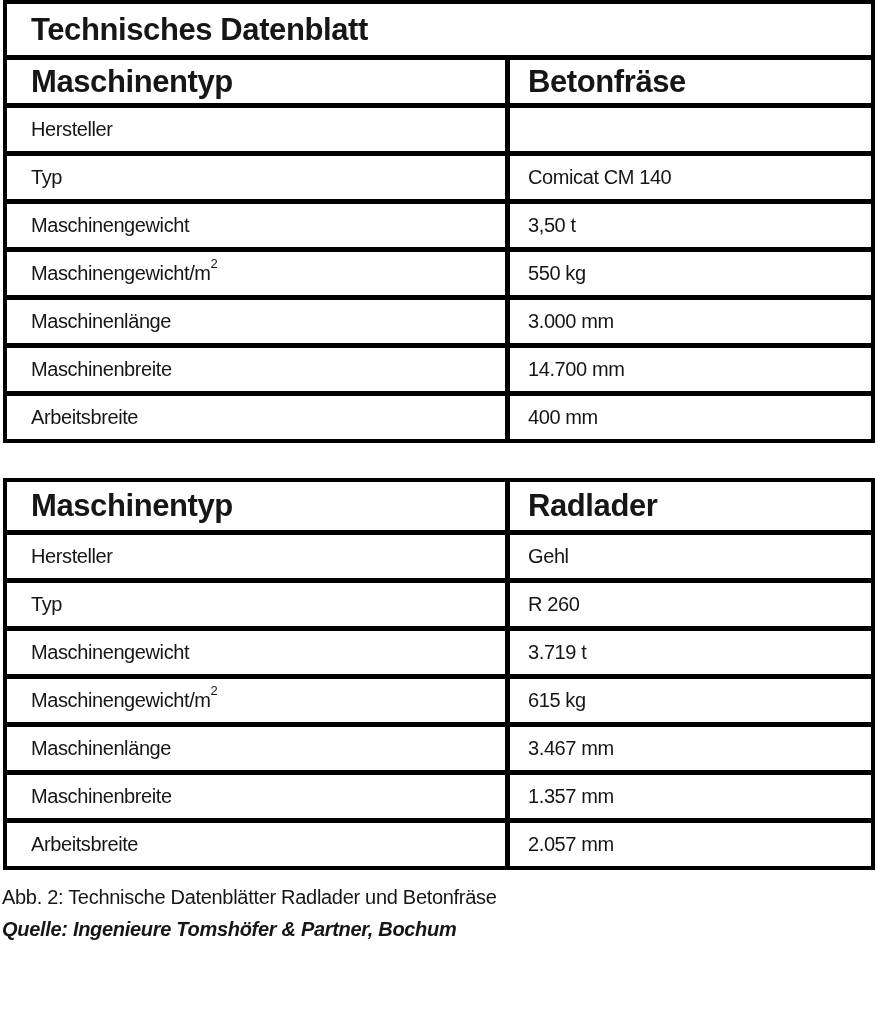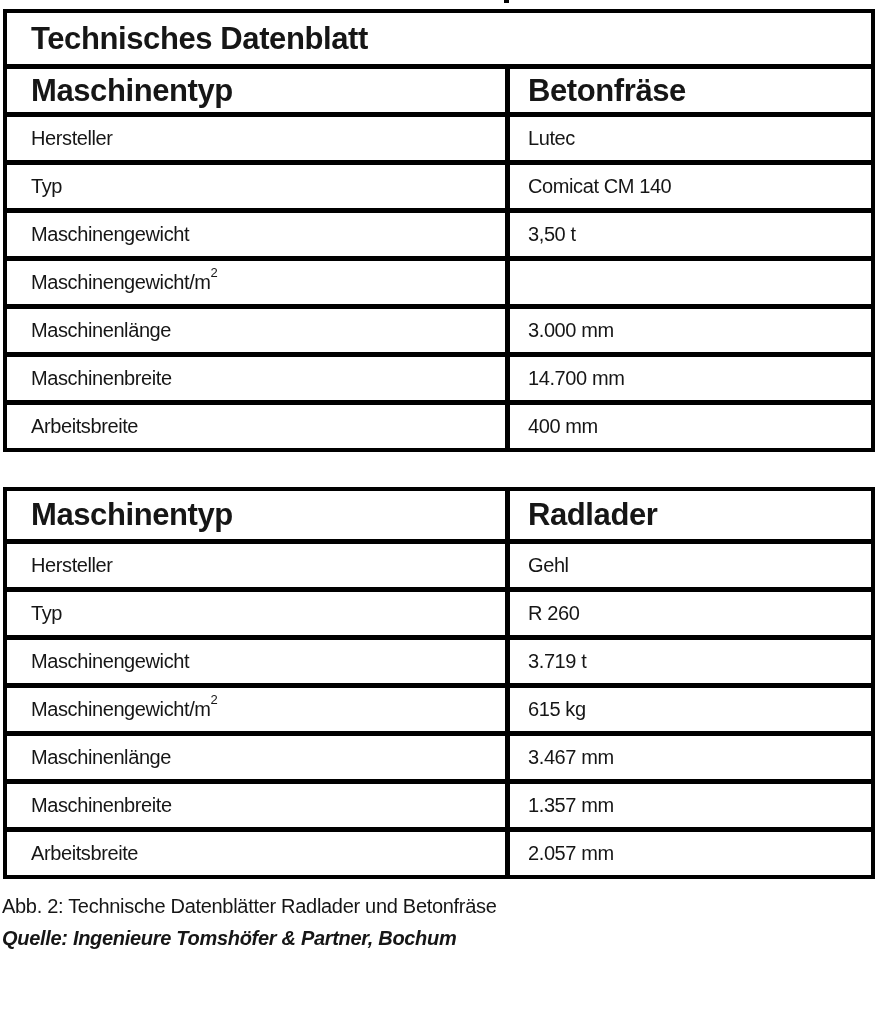--- a/index.html
+++ b/index.html
@@ -3,21 +3,21 @@
 <meta charset="utf-8">
 <style>
   * { margin: 0; padding: 0; box-sizing: border-box; }
   html, body {
     width: 878px; height: 1024px;
     background: var(--bg, #ffffff);
     font-family: "Liberation Sans", sans-serif;
     color: var(--txt, #161616);
     overflow: hidden;
   }
-  .sheet { position: relative; width: 878px; height: 1024px; padding-top: 9px; }
+  .sheet { position: relative; width: 878px; height: 1024px; padding-top: 0; }
 
   
   .tick {
     position: absolute; top: 0; left: 504px;
     width: 5px; height: 3px; background: var(--brd, #000);
   }
 
   .dtable {
     margin-left: 3px; width: 872px;
     border: 4px solid var(--brd, #000);
@@ -62,23 +62,20 @@
         <span class="t">Maschinentyp</span>
       </div>
       <div class="cell value">
         <span class="t">Betonfräse</span>
       </div>
     </div>
     <div class="trow">
       <div class="cell label">
           <span class="t">Hersteller</span>
         </div>
-      <div class="cell value">
-          <span class="t">Lutec</span>
-        </div>
     </div>
     <div class="trow">
       <div class="cell label">
           <span class="t">Typ</span>
         </div>
       <div class="cell value">
           <span class="t">Comicat CM 140</span>
         </div>
     </div>
     <div class="trow">
@@ -86,20 +83,23 @@
           <span class="t">Maschinengewicht</span>
         </div>
       <div class="cell value">
           <span class="t">3,50 t</span>
         </div>
     </div>
     <div class="trow">
       <div class="cell label">
         <span class="t"><span>Maschinengewicht/m</span><sup>2</sup></span>
       </div>
+      <div class="cell value">
+          <span class="t">550 kg</span>
+        </div>
     </div>
     <div class="trow">
       <div class="cell label">
           <span class="t">Maschinenlänge</span>
         </div>
       <div class="cell value">
           <span class="t">3.000 mm</span>
         </div>
     </div>
     <div class="trow">

